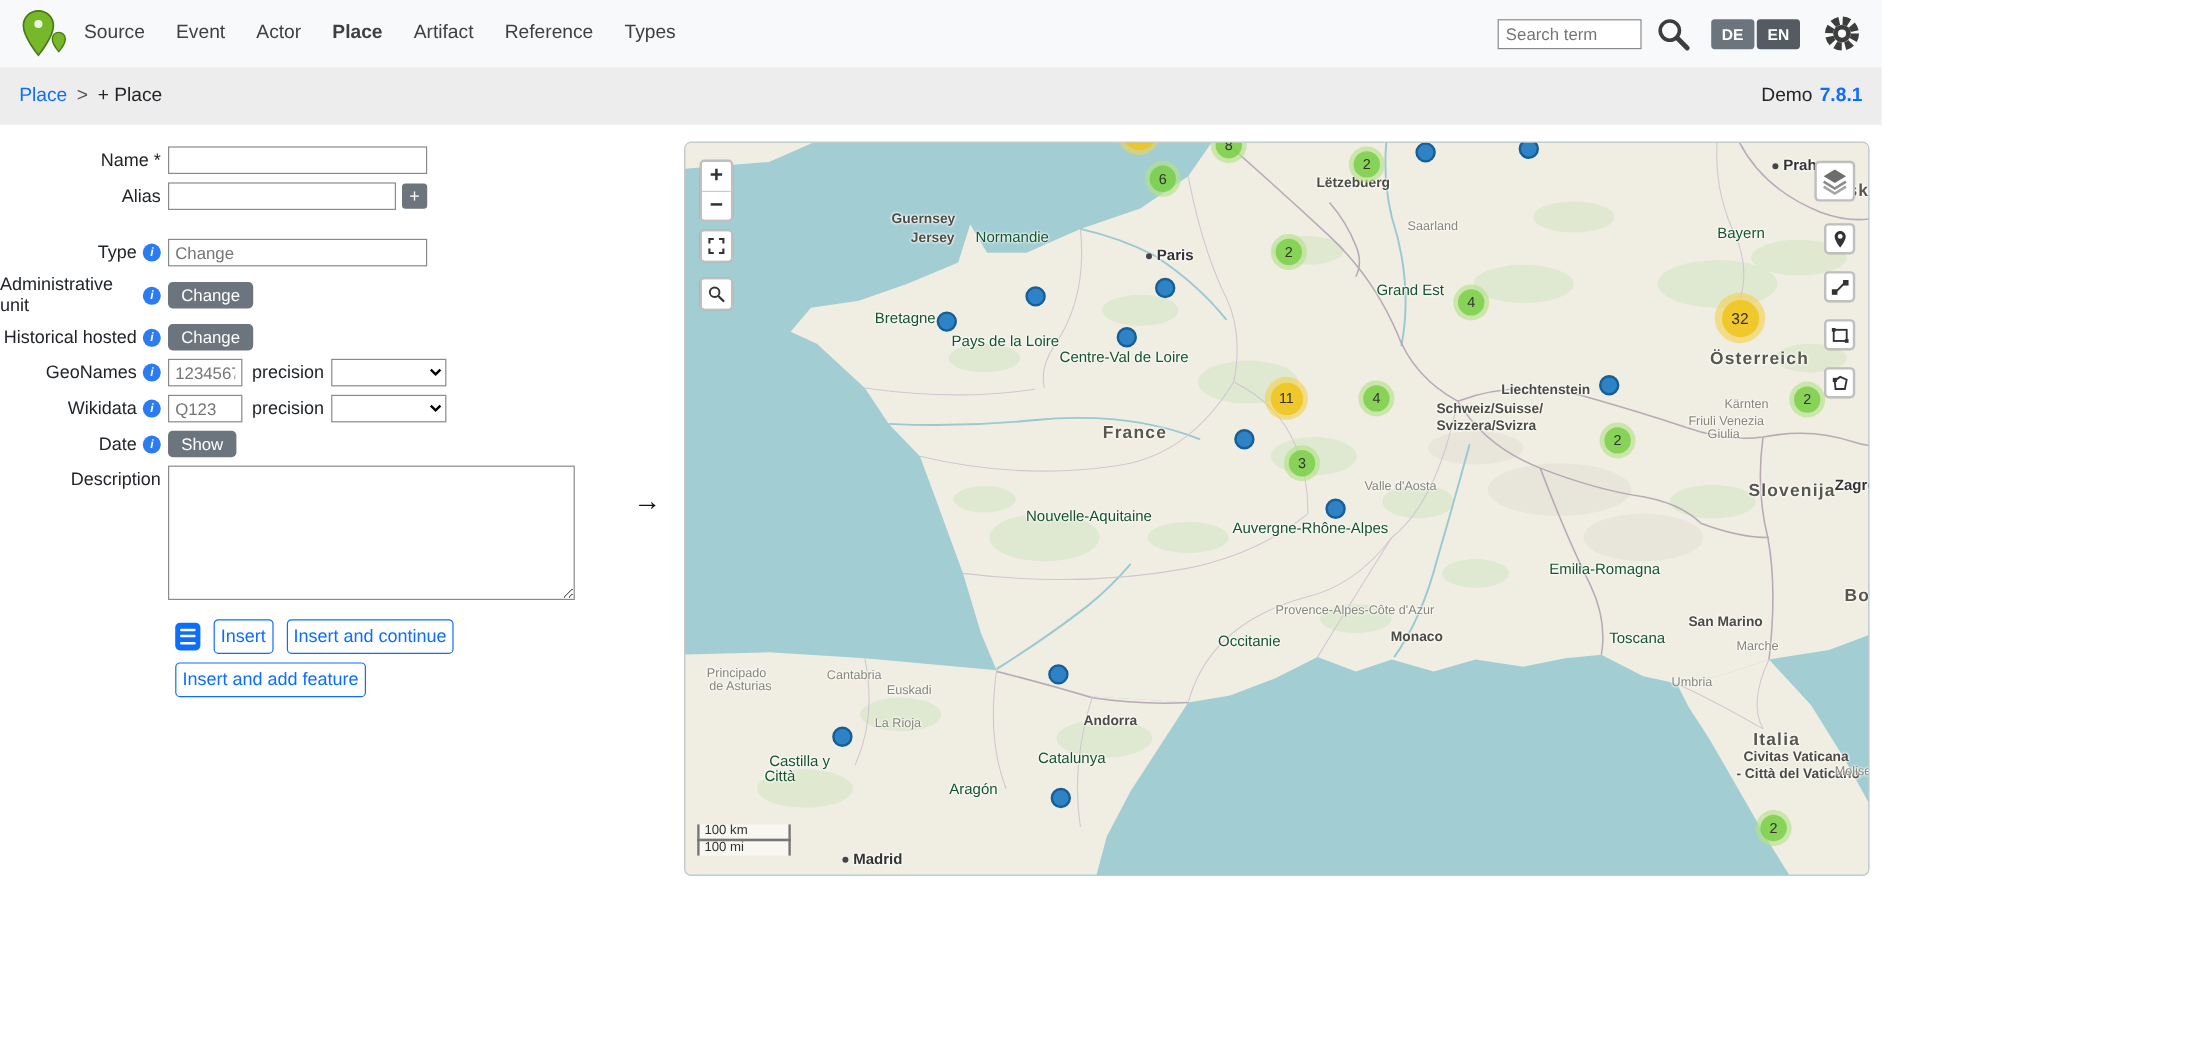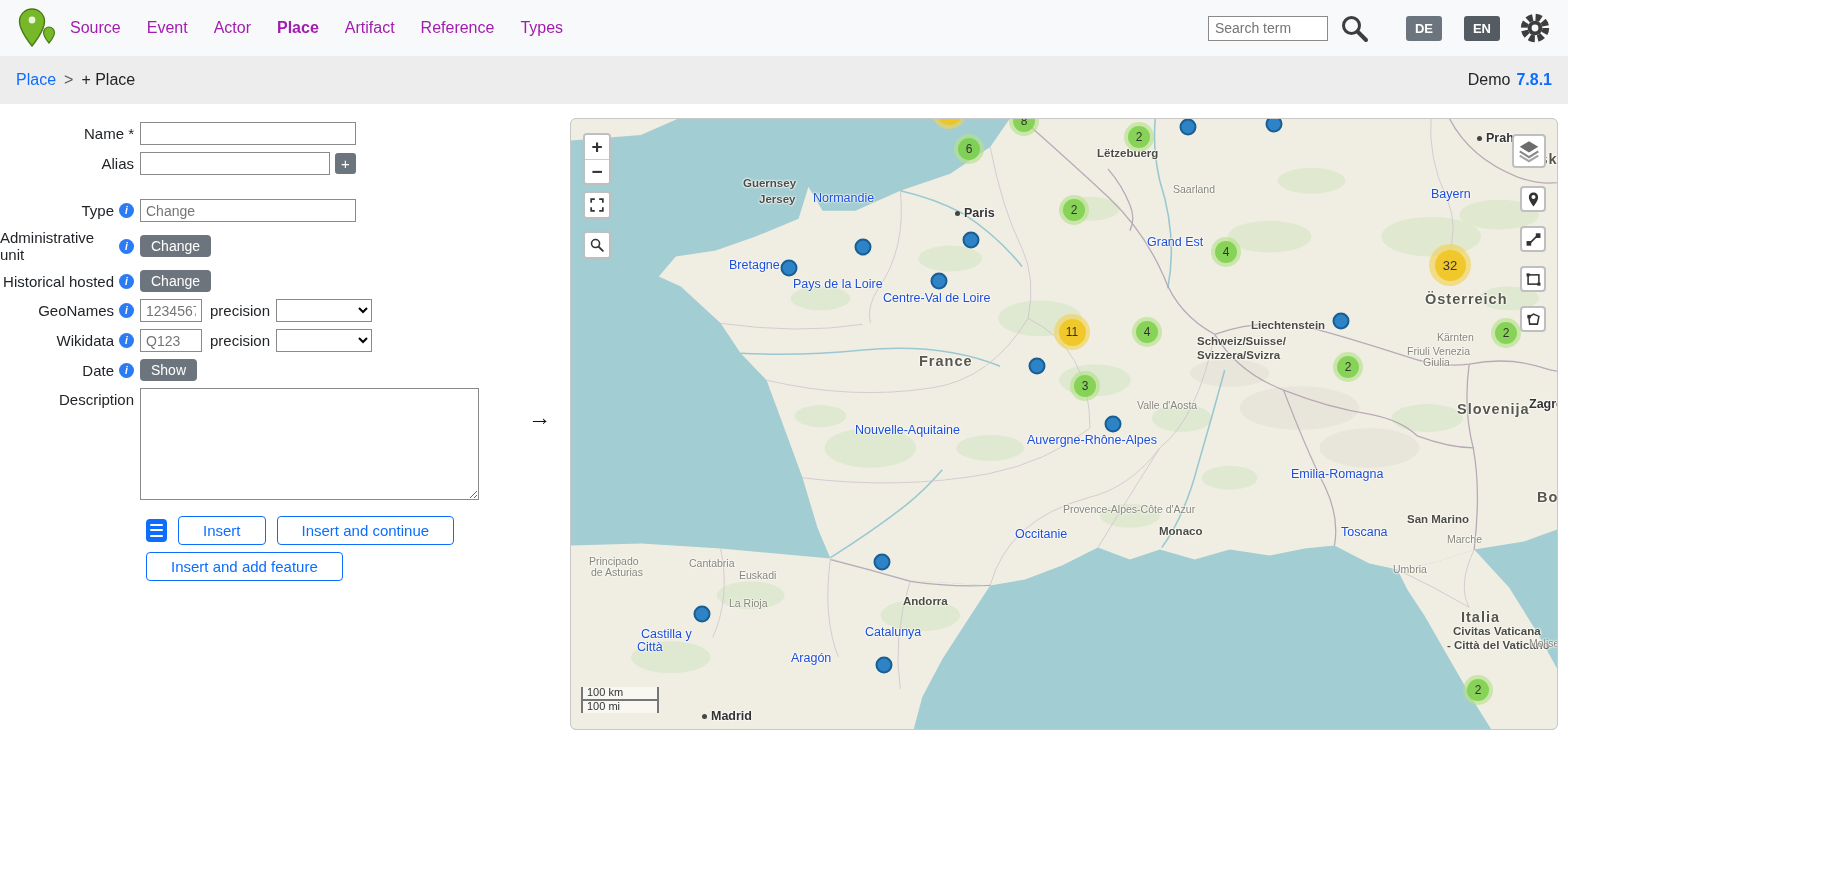--- a/index.html
+++ b/index.html
@@ -4,27 +4,27 @@
 <style>
   * { box-sizing: border-box; }
   html,body { margin:0; padding:0; background:#fff; }
   body { width:1843px; height:872px; font-family:"Liberation Sans", sans-serif; color:#212529; overflow:hidden; }
   .page { width:1568px; }
 
   
   .topbar { height:56px; background:#f8f9fa; display:flex; align-items:center; padding:0 16px; }
   .logo { width:44px; height:42px; margin-right:10px; flex-shrink:0; }
   .nav { display:flex; gap:26px; font-size:16px; }
-  .nav-item { cursor:pointer; color:#a21caf; }
+  .nav-item { cursor:pointer; color:#404040; }
   .nav-item.active { font-weight:700; }
   .top-right { margin-left:auto; display:flex; align-items:center; gap:10px; }
   .search-input { width:120px; height:25px; border:1px solid #8a8a8a; padding:2px 6px; font-size:14px; font-family:inherit; background:#fff; }
   .search-btn { width:32px; height:32px; background:none; border:none; cursor:pointer; padding:0; display:flex; align-items:center; justify-content:center; }
   .lang-group { display:flex; gap:2px; margin-left:6px; }
-  .lang-btn { border:none; color:#fff; font-size:13px; font-weight:700; padding:5px 9px; border-radius:3px; cursor:pointer; font-family:inherit;margin-left:20px; }
+  .lang-btn { border:none; color:#fff; font-size:13px; font-weight:700; padding:5px 9px; border-radius:3px; cursor:pointer; font-family:inherit; }
   .lang-de { background:#6c757d; }
   .lang-en { background:#545b62; }
   .gear-btn { background:none; border:none; cursor:pointer; padding:0; margin-left:8px; display:flex; }
 
   
   .breadcrumb-bar { height:48px; background:#ededed; display:flex; align-items:center; padding:0 16px; font-size:16px; }
   .bc-link { color:#0d6efd; text-decoration:none; cursor:pointer; }
   .bc-sep { color:#555; margin:0 8px; }
   .bc-right { margin-left:auto; display:flex; gap:6px; align-items:center; }
   .bc-version { color:#0d6efd; font-weight:700; }
@@ -44,28 +44,28 @@
   .btn-gray { background:#6c757d; color:#fff; border:none; border-radius:4px; padding:3px 11px; font-size:14px; font-family:inherit; cursor:pointer; }
   .precision-lbl { margin:0 6px 0 8px; font-size:15px; }
   .psel { width:96px; height:23px; font-size:13px; border:1px solid #8a8a8a; background:#fff; font-family:inherit; }
   .frow.desc-row { align-items:flex-start; margin-bottom:16px; }
   .desc-row .flabel { padding-top:3px; }
   .desc-area { width:339px; height:112px; border:1px solid #8a8a8a; resize:both; font-family:inherit; font-size:14px; padding:4px; }
   .btn-block { margin-left:146px; }
   .btn-row { display:flex; align-items:center; gap:11px; margin-bottom:7px; }
   .texticon-btn { width:21px; height:23px; background:#0d6efd; border:none; border-radius:4px; cursor:pointer; padding:3px 4px; display:flex; flex-direction:column; justify-content:space-around; }
   .texticon-btn i { display:block; height:2px; background:#fff; border-radius:1px; }
-  .btn-outline { background:#fff; color:#0d6efd; border:1px solid #0d6efd; border-radius:4px; padding:5px 24px; font-size:15px; font-family:inherit; cursor:pointer; }
+  .btn-outline { background:#fff; color:#0d6efd; border:1px solid #0d6efd; border-radius:4px; padding:5px 5px; font-size:15px; font-family:inherit; cursor:pointer; }
   .collapse-arrow { position:absolute; left:528px; top:300px; font-size:23px; font-weight:700; color:#111; cursor:pointer; user-select:none; }
 
   
   .map-wrap { position:relative; width:988px; height:612px; overflow:hidden; border:1px solid #c8c8c8; border-radius:6px; background:#a2cdd2; flex-shrink:0; }
   .basemap { position:absolute; inset:0; width:100%; height:100%; }
   .mlabel { position:absolute; white-space:nowrap; color:#76766a; font-size:12px; text-shadow:0 0 2px #fff,0 0 2px #fff,0 0 3px #fff; pointer-events:none; }
-  .mlabel.region { color:#1d4ed8; font-size:12.5px; }
+  .mlabel.region { color:#14532d; font-size:12.5px; }
   .mlabel.region-sm { font-size:10.5px; color:#86867a; }
   .mlabel.place { font-size:11.5px; font-weight:700; color:#4c4c44; }
   .mlabel.country { font-size:14.5px; font-weight:700; color:#57574c; letter-spacing:1px; }
   .mlabel.city { font-size:12.5px; font-weight:700; color:#333; }
   .mlabel.dot::before { content:''; display:inline-block; width:5px; height:5px; border-radius:50%; background:#454545; margin-right:4px; vertical-align:middle; }
   .point { position:absolute; width:17px; height:17px; border-radius:50%; background:#2e82c6; border:2px solid #175e94; transform:translate(-50%,-50%); cursor:pointer; }
   .cluster { position:absolute; border-radius:50%; transform:translate(-50%,-50%); display:flex; align-items:center; justify-content:center; cursor:pointer; }
   .cluster .cin { border-radius:50%; display:flex; align-items:center; justify-content:center; font-size:12px; color:#333; }
   .c-green { background:rgba(181,226,140,0.65); } .c-green .cin { background:rgba(110,204,57,0.72); }
   .c-yellow { background:rgba(241,211,87,0.65); } .c-yellow .cin { background:rgba(240,194,12,0.75); }

